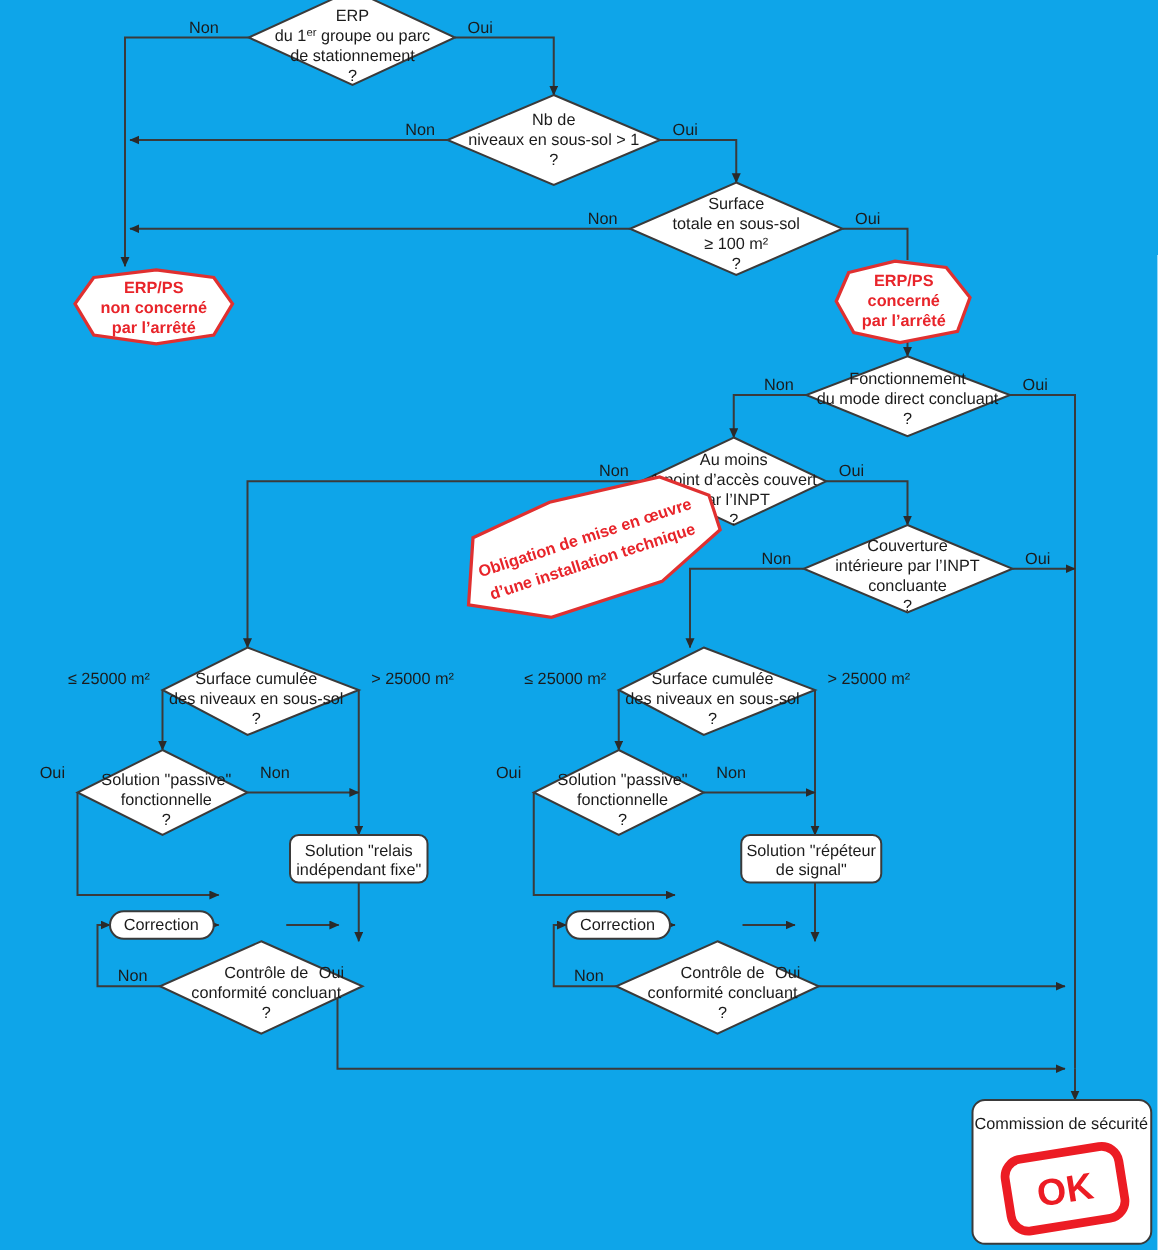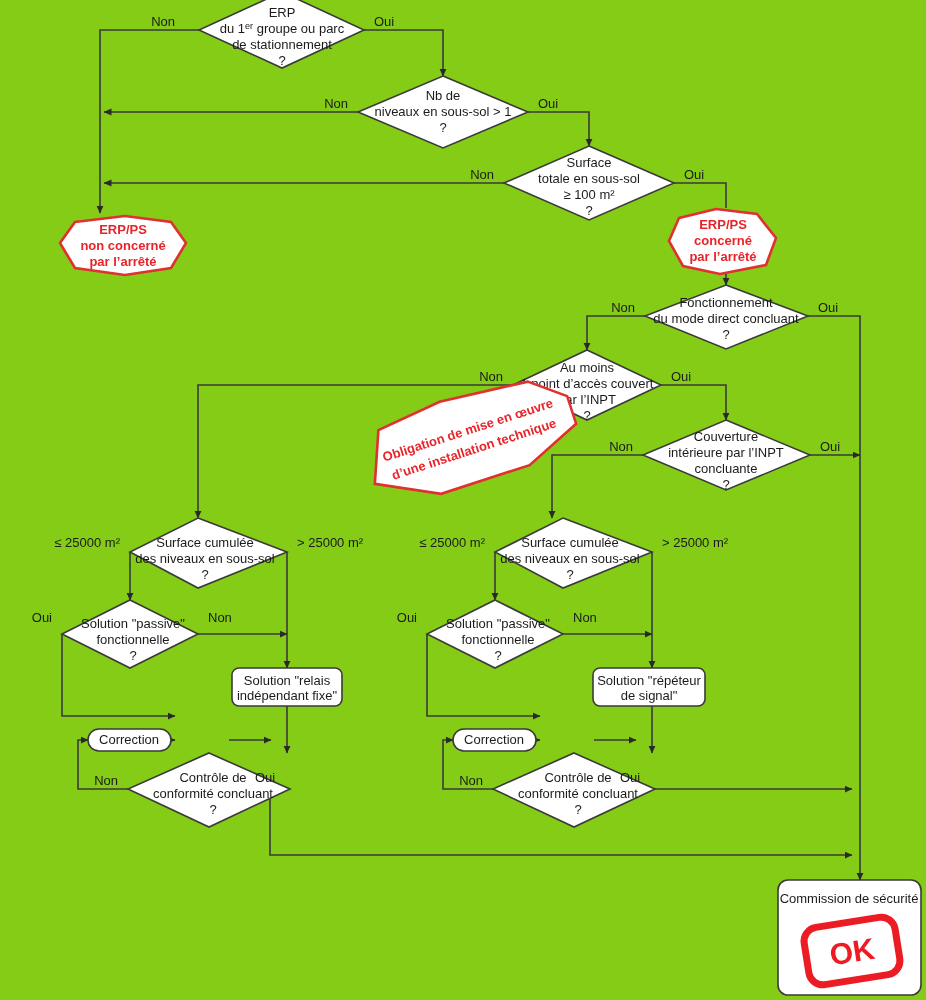--- a/index.html
+++ b/index.html
@@ -1,17 +1,17 @@
 <!DOCTYPE html>
 <html><head>
 <meta charset="utf-8">
 <style>
   html,body{margin:0;padding:0;background:#ffffff;}
   body{width:926px;height:1000px;overflow:hidden;font-family:"Liberation Sans","DejaVu Sans",sans-serif;}
-  #stage{position:relative;width:926px;height:1000px;background:#84cc16;}
+  #stage{position:relative;width:926px;height:1000px;background:#0ea5e9;}
   svg#flow{position:absolute;left:0;top:0;width:926px;height:1000px;}
   .nodeText{font-family:"Liberation Sans","DejaVu Sans",sans-serif;font-size:13px;fill:#1b1b1b;}
   .edgeLbl{font-family:"Liberation Sans","DejaVu Sans",sans-serif;font-size:13px;fill:#1b1b1b;}
   .redText{font-family:"Liberation Sans","DejaVu Sans",sans-serif;font-size:13px;font-weight:bold;fill:#e8242a;}
   .okText{font-family:"Liberation Sans","DejaVu Sans",sans-serif;font-size:30px;font-weight:bold;fill:#ec1c24;}
   .shape{fill:#ffffff;stroke:#3a3a3a;stroke-width:1.6;}
   .redshape{fill:#ffffff;stroke:#e03030;stroke-width:2.6;}
   .okshape{fill:none;stroke:#ec1c24;stroke-width:7;stroke-linejoin:round;}
   .lnk{stroke:#3a3a3a;stroke-width:1.6;fill:none;}
 </style>

